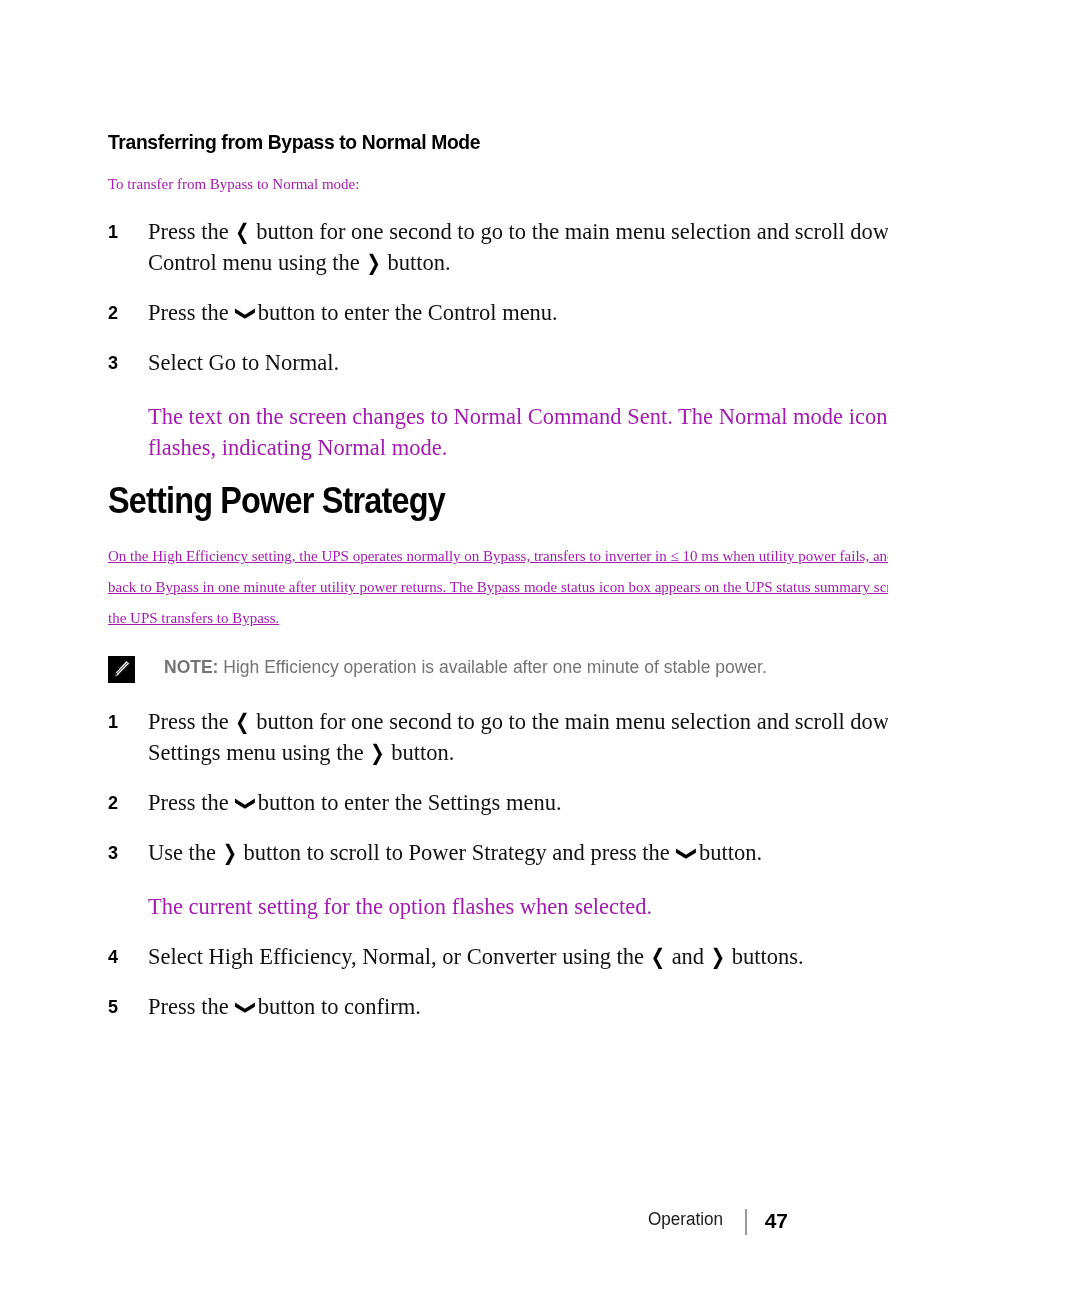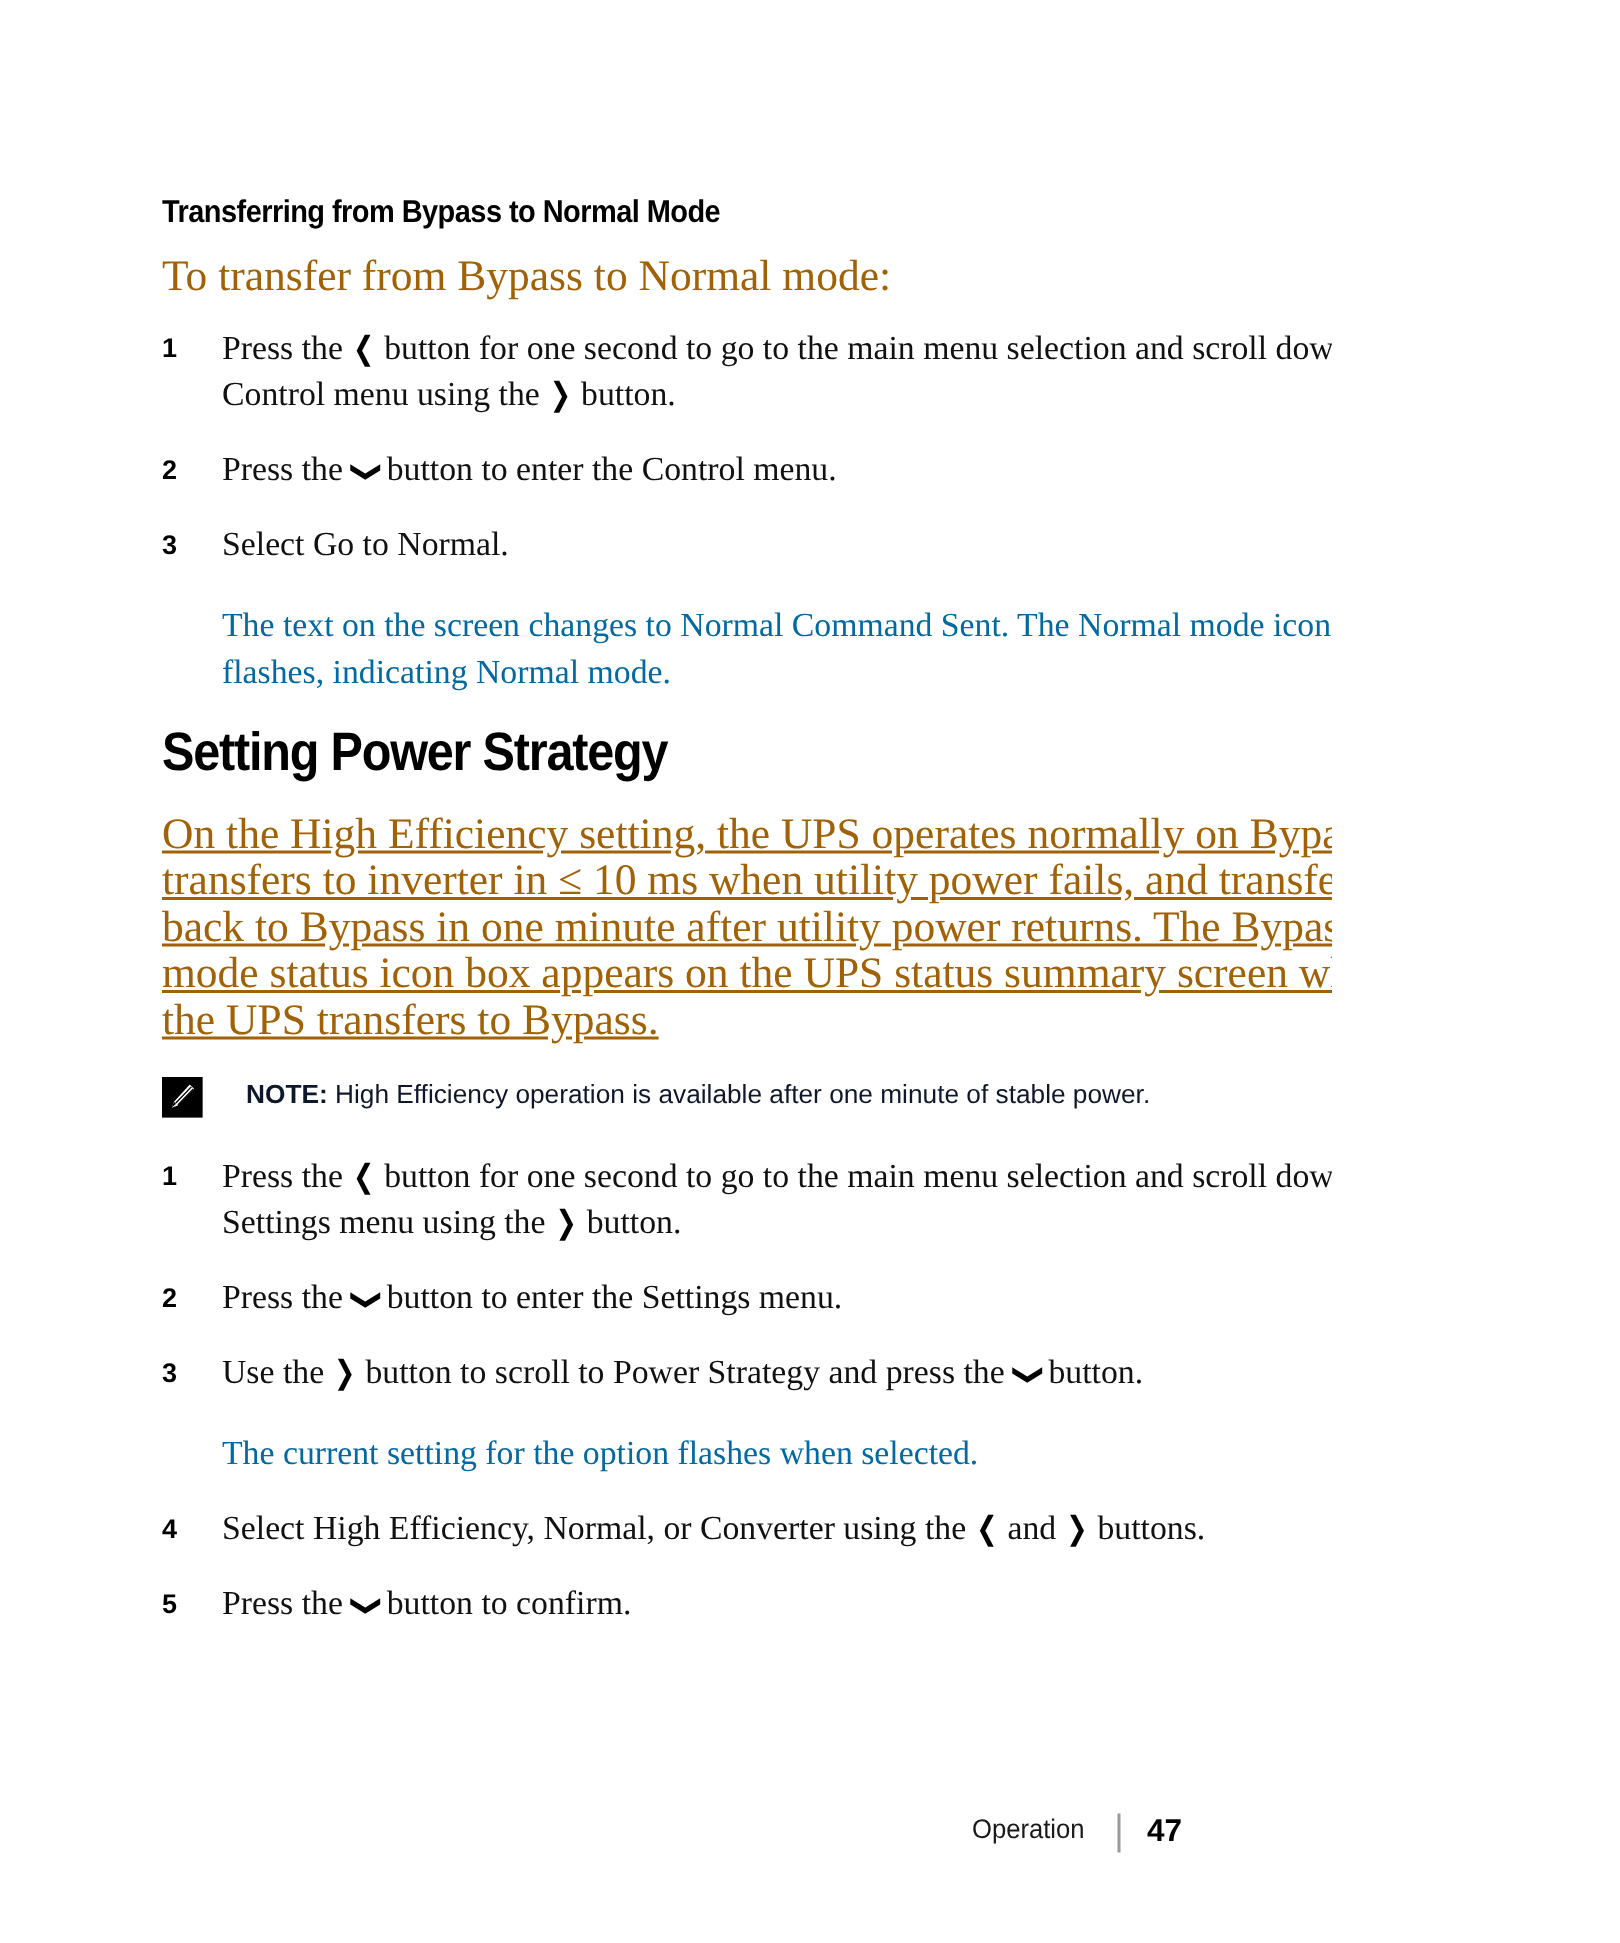--- a/index.html
+++ b/index.html
@@ -42,24 +42,24 @@
     letter-spacing: -0.9px;
     transform: scaleX(0.90);
     transform-origin: left center;
     color: #000;
     margin: 0 0 22px 0;
     line-height: 1.05;
   }
 
   
   .para {
-    font-size: 29px;
+    font-size: 15px;
     line-height: 31px;
     margin: 0 0 21px 0;
-    color: #a16207;
+    color: #a21caf;
   }
   .para.tight { margin-bottom: 16px; }
   .para.block { margin: 0 0 20px 0; text-decoration: underline; }
 
   
   .steps {
     margin: 0;
     padding: 0;
     list-style: none;
   }
@@ -79,21 +79,21 @@
     font-family: "Liberation Sans", sans-serif;
     font-weight: bold;
     font-size: 18px;
     color: #000;
   }
   .substep {
     padding-left: 40px;
     margin-bottom: 19px;
     font-size: 22.5px;
     line-height: 31px;
-    color: #0369a1;
+    color: #a21caf;
   }
 
   
   .btn-glyph {
     display: inline-block;
     font-family: "DejaVu Sans", sans-serif;
     font-weight: bold;
     font-size: 17px;
     line-height: 1;
     vertical-align: 1px;
@@ -135,21 +135,21 @@
     top: 2px;
     width: 27px;
     height: 27px;
     background: #000;
   }
   .note-icon svg { display: block; }
   .note-text {
     font-family: "Liberation Sans", sans-serif;
     font-size: 17.5px;
     line-height: 26px;
-    color: #0f172a;
+    color: #737373;
     transform: scaleX(0.95);
     transform-origin: left center;
     white-space: nowrap;
   }
   .note-label {
     font-weight: bold;
   }
 
   
   .footer {

